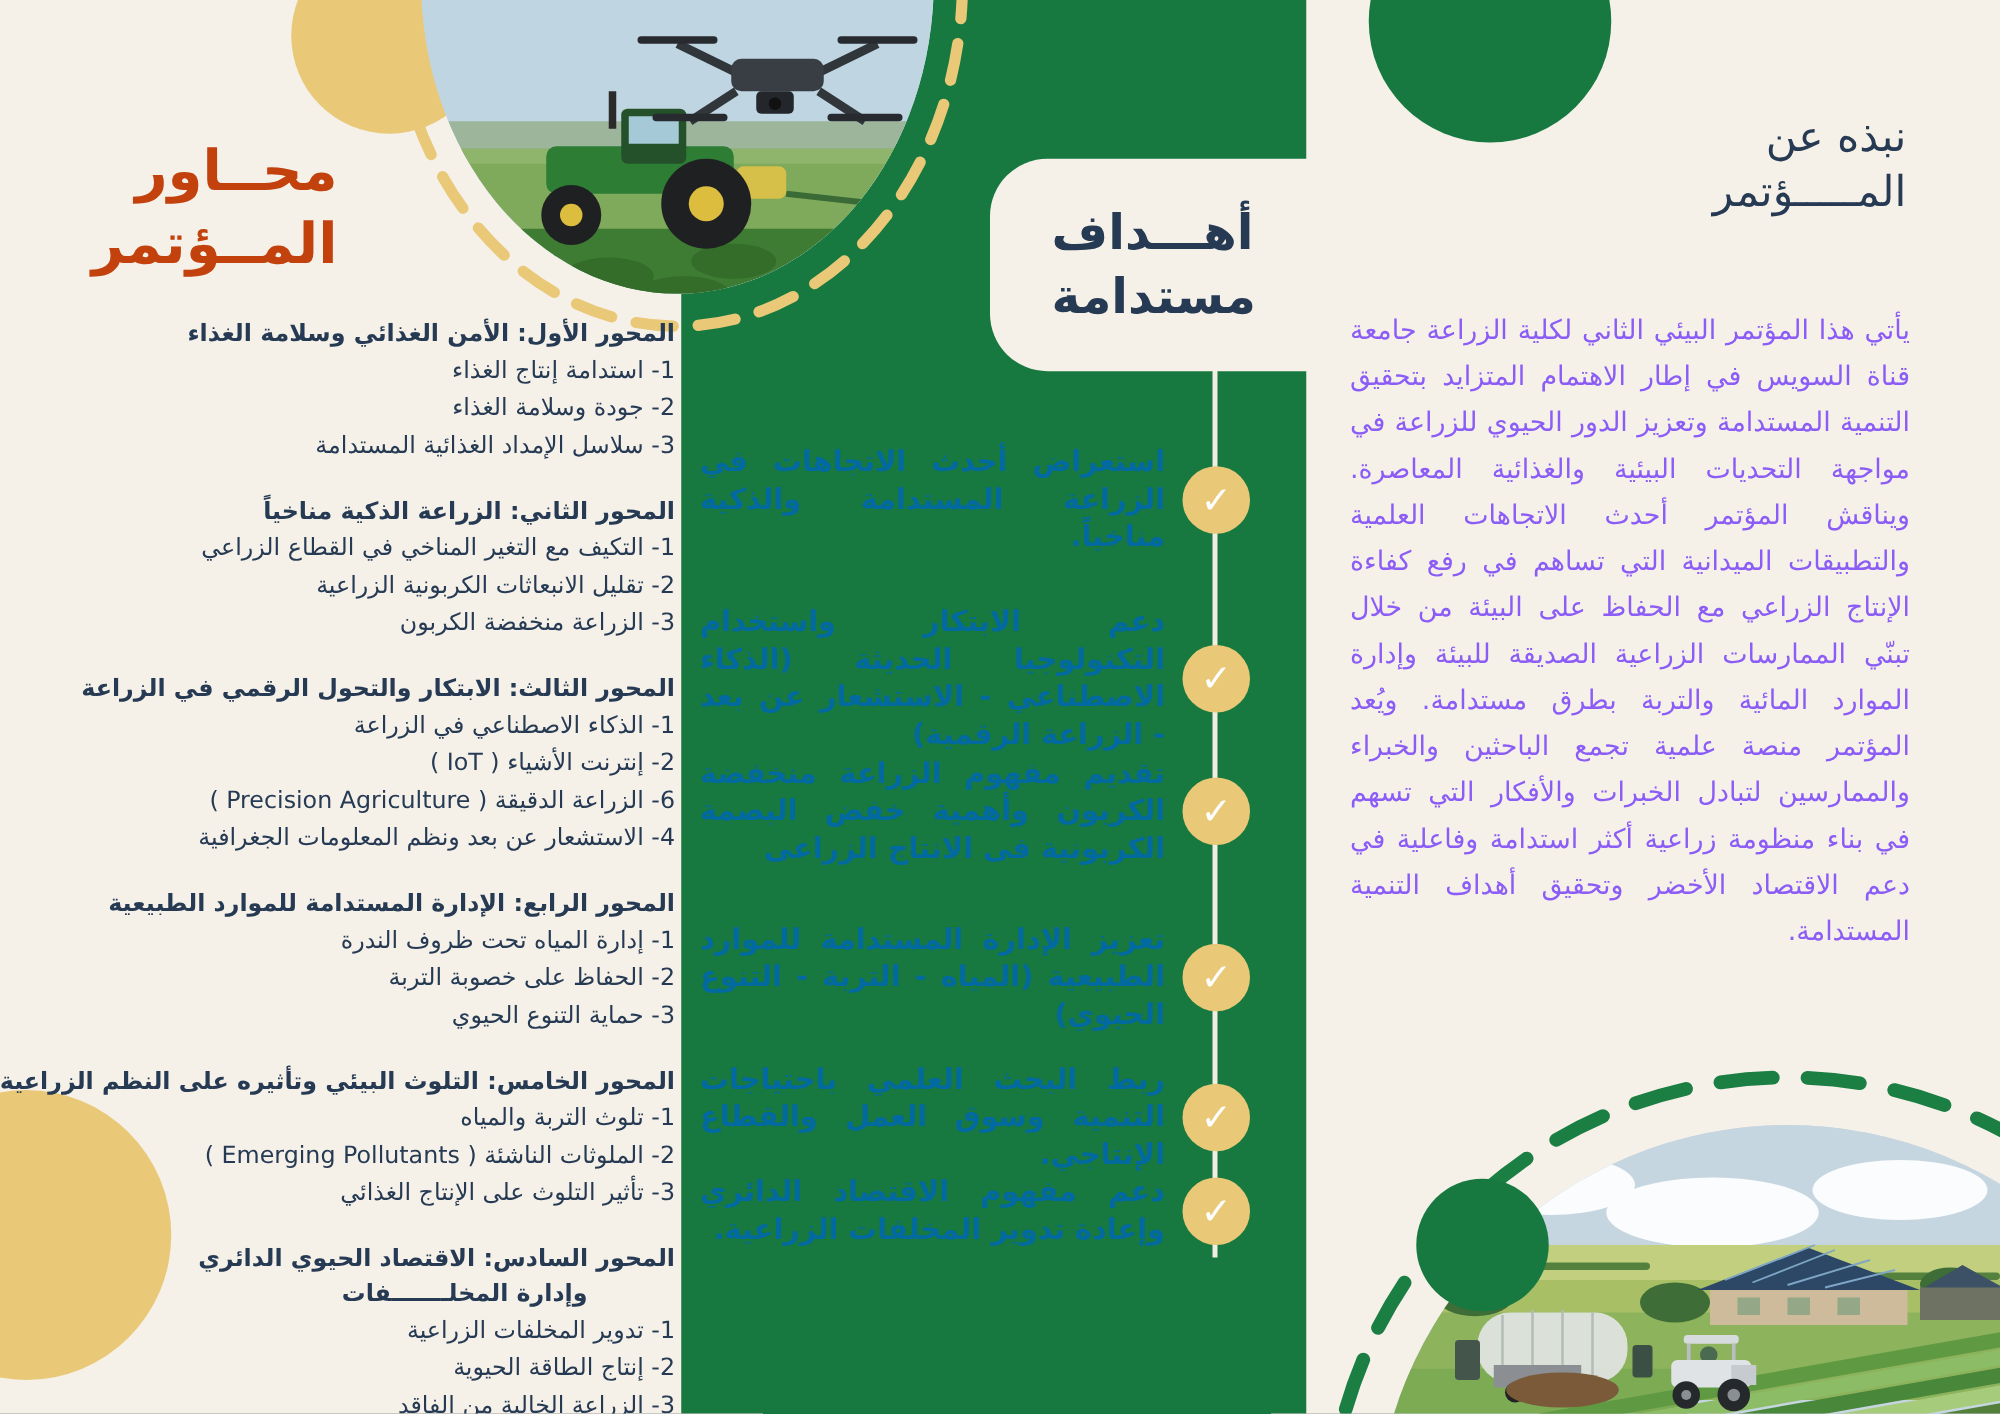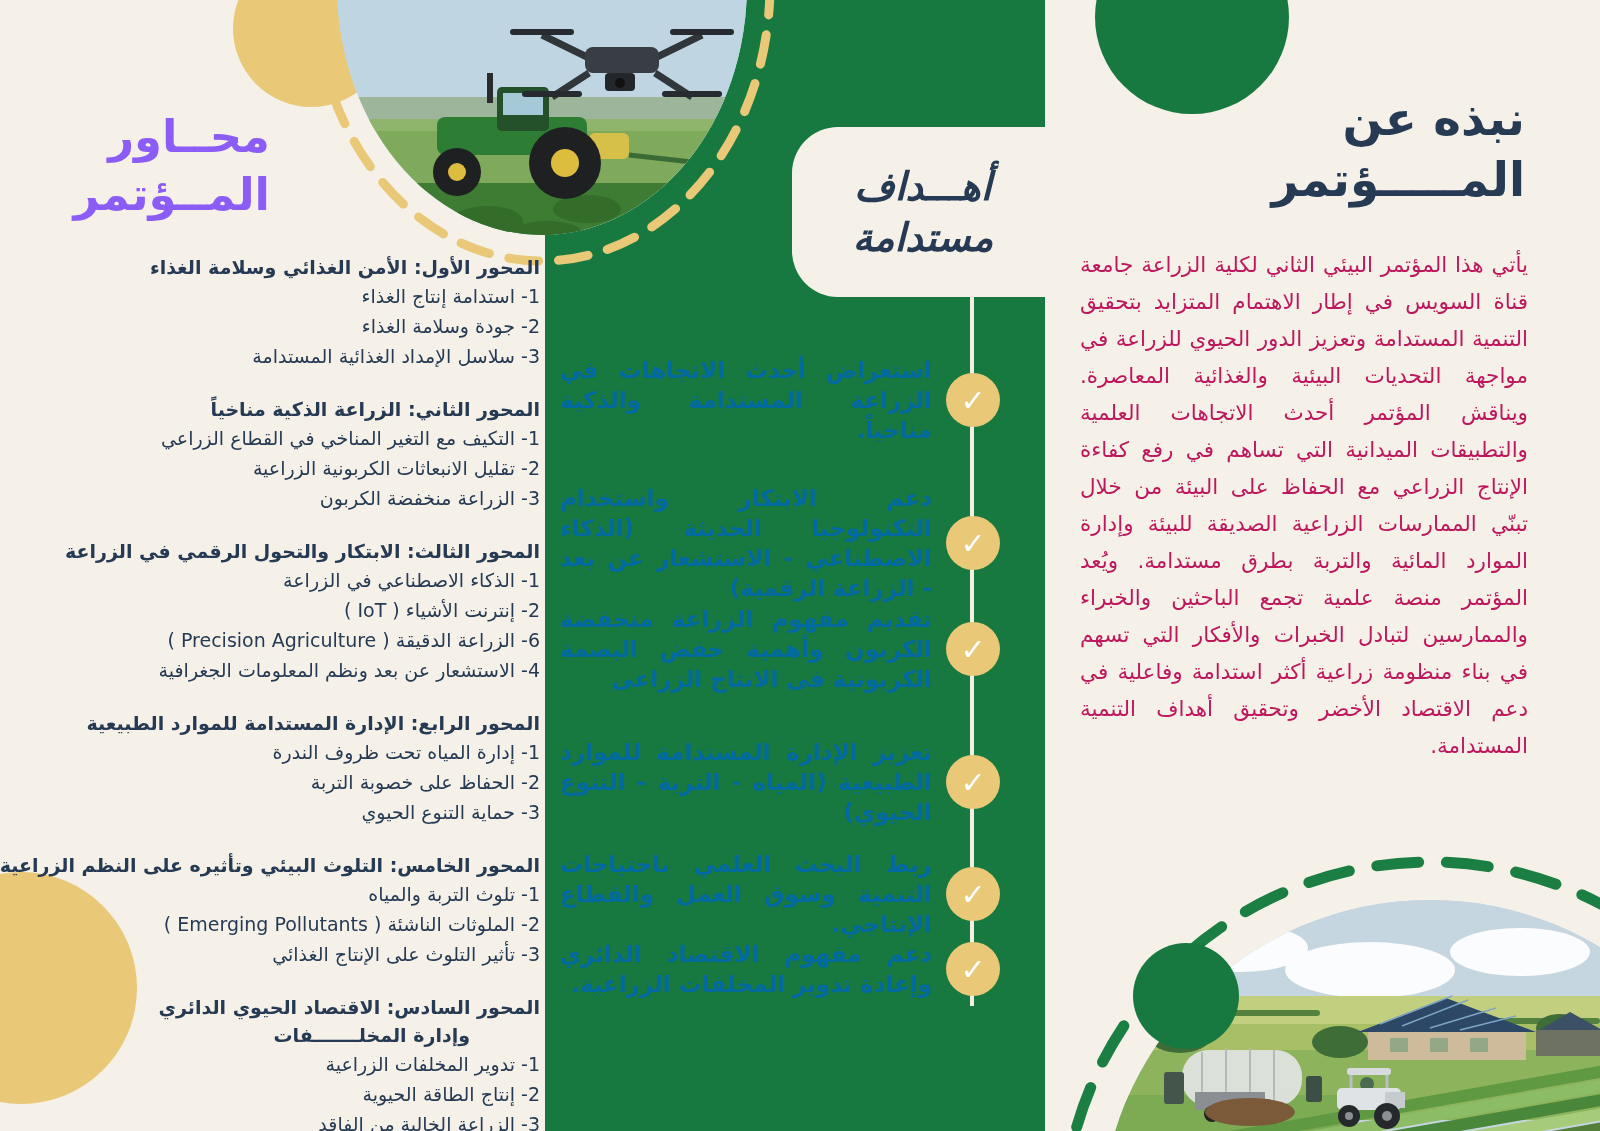--- a/index.html
+++ b/index.html
@@ -16,54 +16,54 @@
   .top-right-green{left:1095px;top:-80px;width:194px;height:194px;}
   .bottom-left-yellow{left:-95px;top:872px;width:232px;height:232px;}
   .bottom-small-green{left:1133px;top:943px;width:106px;height:106px;z-index:6;}
   
   .green-panel{left:545px;top:0;width:500px;height:1131px;background:#17793f;z-index:1;}
   .title-card{
     left:792px;top:127px;width:262px;height:170px;background:#f5f1e9;
     border-radius:46px 0 0 46px;z-index:3;display:flex;align-items:center;justify-content:center;
   }
   .objectives-title{
-    direction:rtl;text-align:center;font-size:39px;font-weight:bold;color:#263a54;line-height:1.32;font-style:italic;
+    direction:rtl;text-align:left;font-size:39px;font-weight:bold;color:#263a54;line-height:1.32;
   }
   .connector-line{left:970px;top:294px;width:4px;height:712px;background:#f2eee3;z-index:2;}
   .obj-row{
     left:560px;width:440px;display:flex;direction:rtl;align-items:center;gap:14px;z-index:4;
   }
   .check-circle{
     flex:none;width:54px;height:54px;border-radius:50%;background:#e9c878;
     display:flex;align-items:center;justify-content:center;color:#ffffff;
     font-size:30px;font-weight:bold;
   }
   .obj-text{
     flex:1;font-size:23px;font-weight:bold;color:#0369a1;line-height:30px;
     text-align:justify;text-align-last:right;
   }
   
   .themes-title{
     left:58px;top:108px;width:212px;direction:rtl;text-align:right;
-    font-size:45px;font-weight:bold;line-height:1.28;color:#8b5cf6;z-index:4;
+    font-size:45px;font-weight:bold;line-height:1.28;color:#c2410c;z-index:4;
   }
   .themes{left:95px;top:253px;width:445px;direction:rtl;text-align:right;z-index:4;}
   .axis-heading{font-size:19px;font-weight:bold;line-height:28px;margin-top:24px;white-space:nowrap;}
   .axis-heading.first{margin-top:0;}
   .axis-heading2{font-size:19px;font-weight:bold;line-height:28px;padding-left:0;padding-right:70px;white-space:nowrap;}
   .axis-latin{direction:ltr;text-align:left;font-size:19px;font-weight:bold;line-height:28px;}
   .axis-item{font-size:19px;line-height:30px;}
   
   .about-title{
     left:1180px;top:88px;width:345px;direction:rtl;text-align:right;
-    font-size:47px;font-weight:bold;line-height:1.3;color:#263a54;z-index:4;
+    font-size:34px;font-weight:normal;line-height:1.3;color:#263a54;z-index:4;
   }
   .about-body{
     left:1080px;top:246px;width:448px;direction:rtl;
-    font-size:21.5px;line-height:37px;text-align:justify;text-align-last:right;color:#be185d;z-index:4;
+    font-size:21.5px;line-height:37px;text-align:justify;text-align-last:right;color:#8b5cf6;z-index:4;
   }
   
   .photo-top{
     left:337px;top:-265px;width:410px;height:500px;border-radius:50%;
     overflow:hidden;z-index:2;background:#bfd6e2;
   }
   .photo-bottom{
     left:1100px;top:900px;width:660px;height:660px;border-radius:50%;
     overflow:hidden;z-index:5;background:#c6d6e0;
   }

